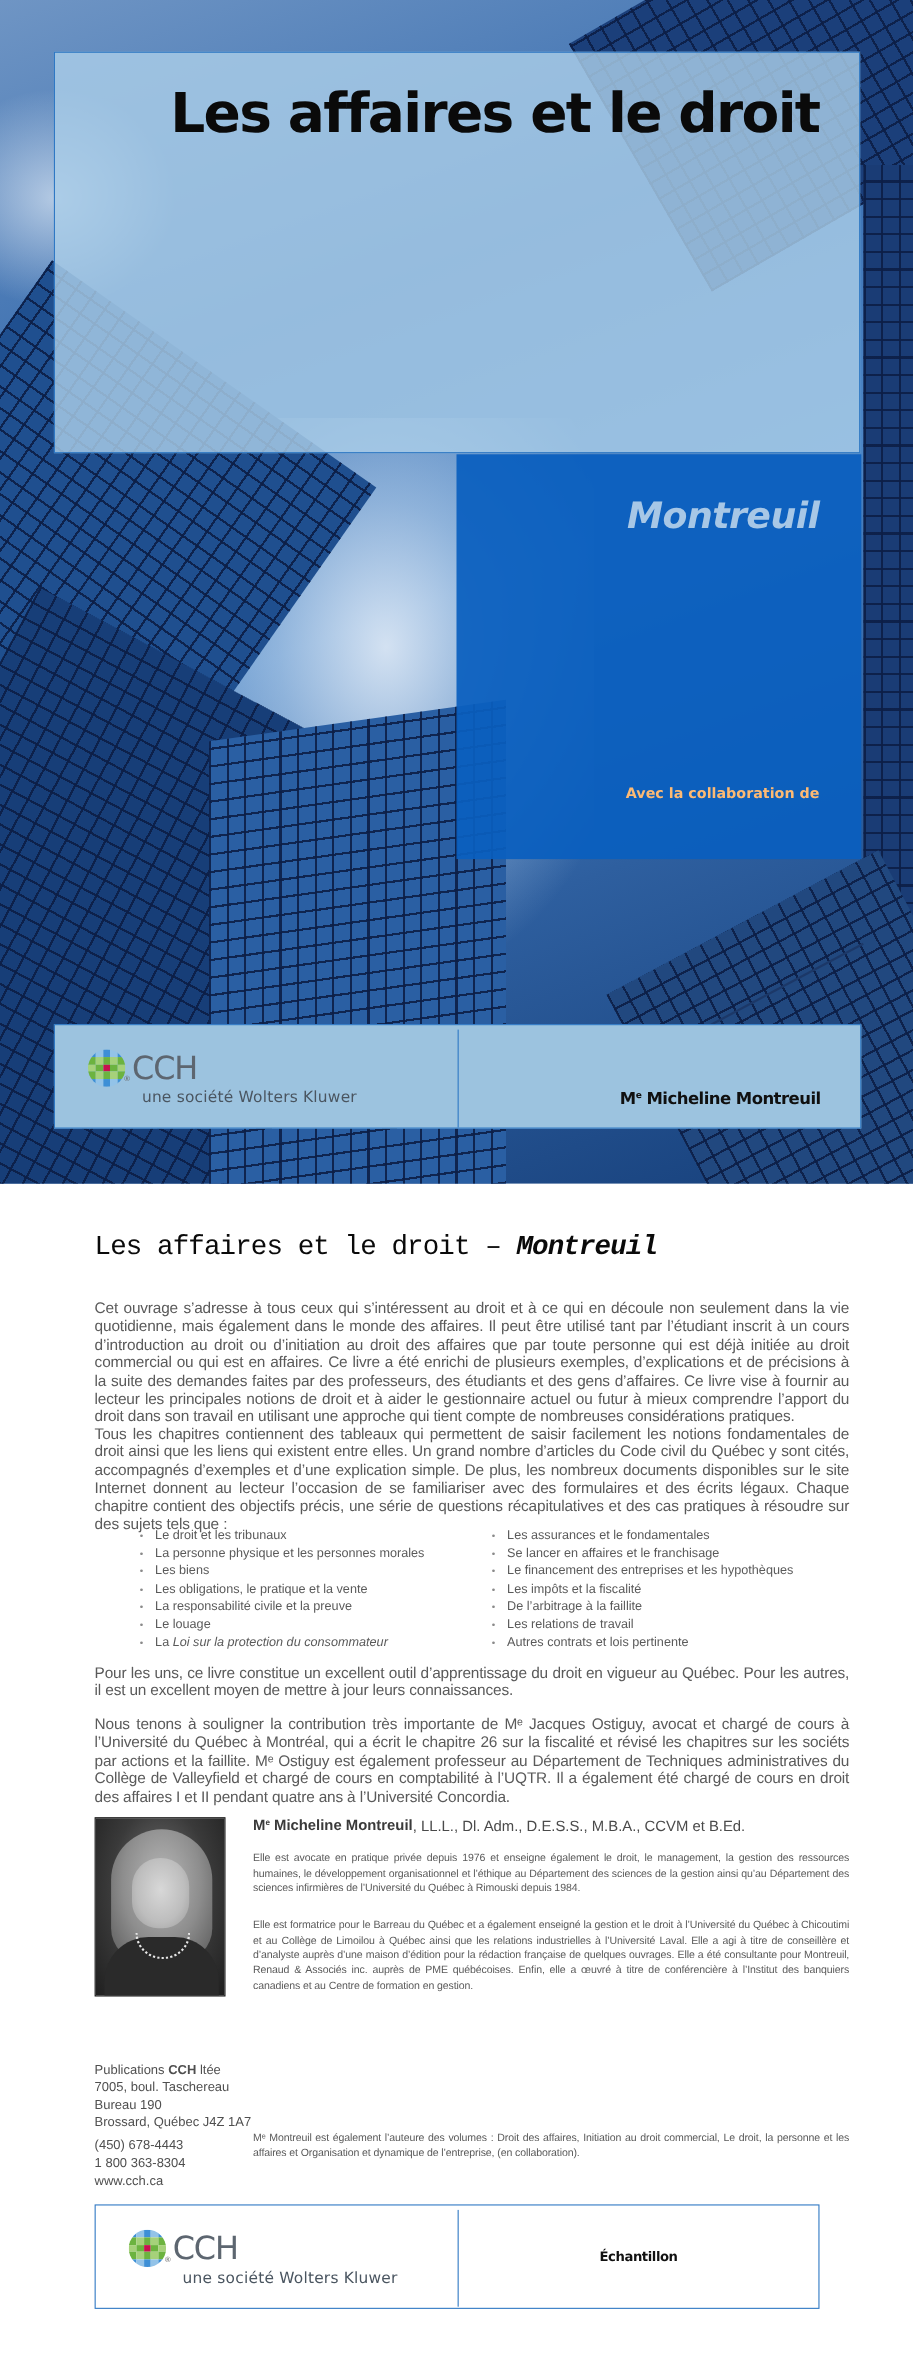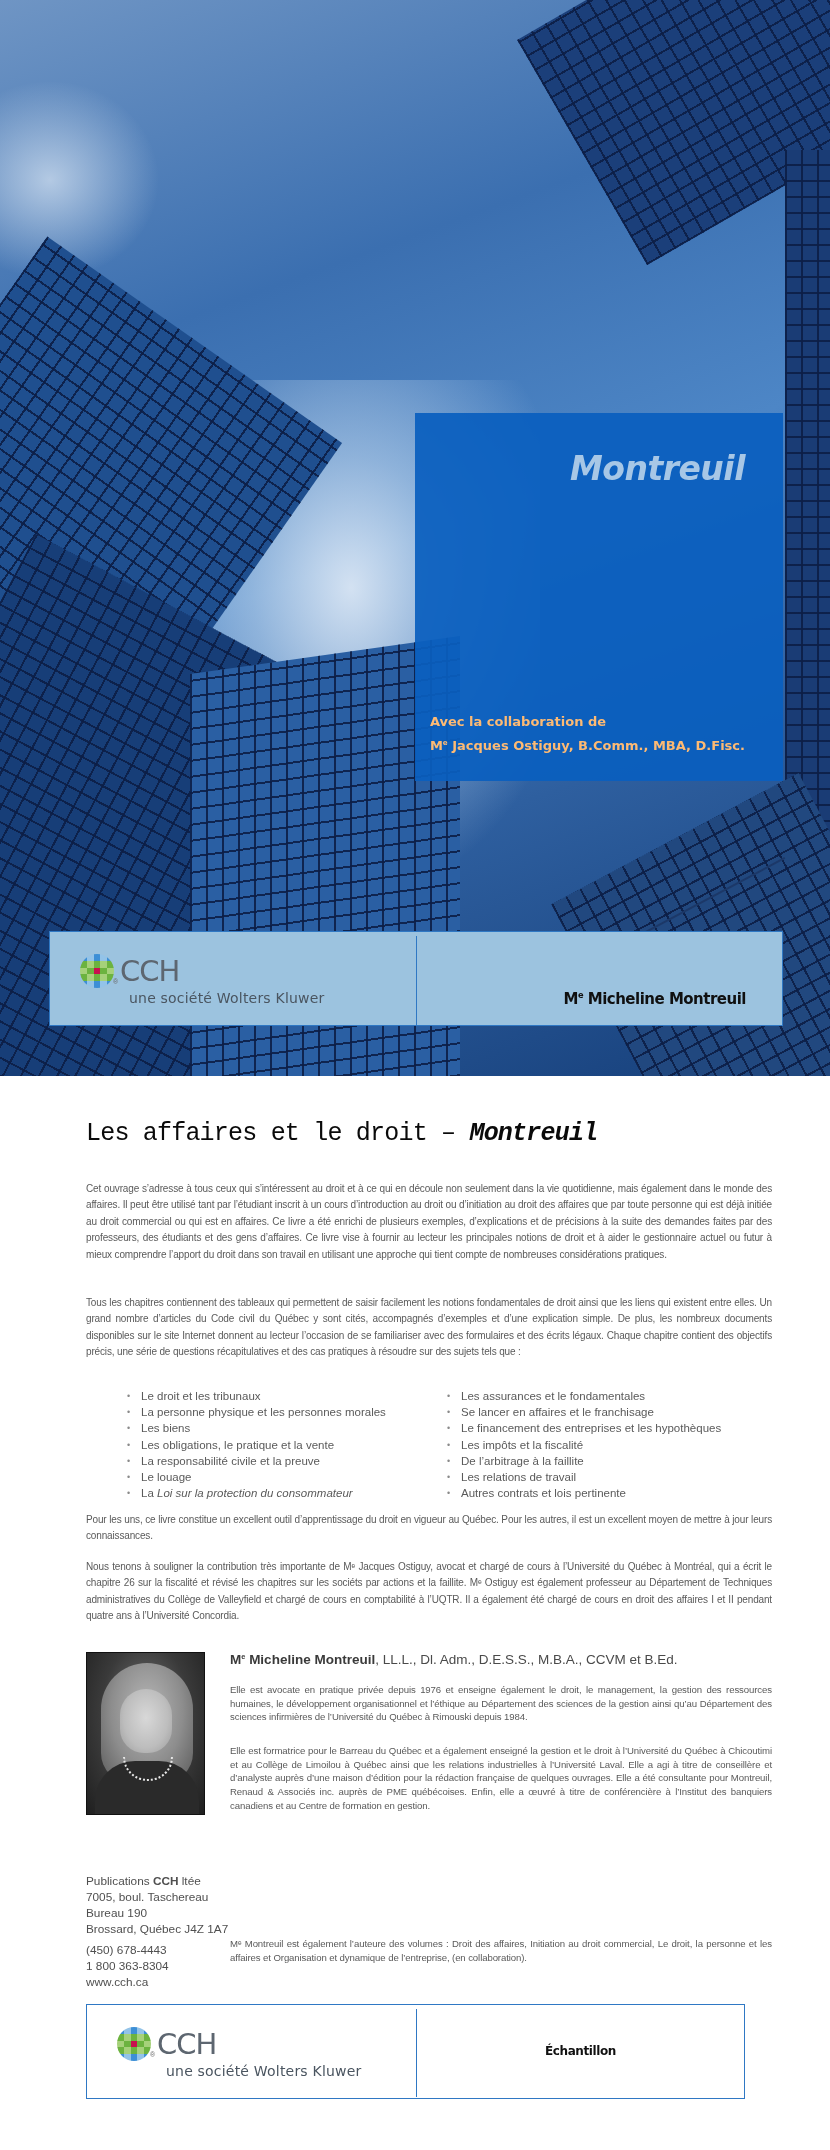--- a/index.html
+++ b/index.html
@@ -64,21 +64,21 @@
   .logo-tag { position: absolute; left: 49px; top: 36px; font-family: "DejaVu Sans", sans-serif;
               font-size: 14px; color: #4a5560; white-space: nowrap; letter-spacing: 0.2px; }
 
   
   .back-title { position: absolute; left: 86px; top: 1119px; margin: 0;
                 font-family: Liberation Mono, monospace; font-weight: normal; font-size: 25px;
                 letter-spacing: -0.8px; color: #0a0a0a; }
   .back-title em { font-style: italic; font-weight: bold; }
 
   .para { position: absolute; left: 86px; width: 686px; margin: 0;
-          font-family: "Liberation Sans", sans-serif; font-size: 10px; line-height: 16.4px;
+          font-family: "Liberation Sans", sans-serif; font-size: 14px; line-height: 16.4px;
           color: #5a5a5a; text-align: justify; letter-spacing: -0.15px; }
   .p1 { top: 1181px; }
   .p2 { top: 1295px; }
   .p3 { top: 1512px; }
   .p4 { top: 1559px; }
 
   .topic-list { position: absolute; top: 1388px; margin: 0; padding: 0; list-style: none;
                 font-family: "Liberation Sans", sans-serif; font-size: 11.5px; line-height: 16.2px; color: #5a5a5a; }
   .topic-list li { position: relative; padding-left: 14px; white-space: nowrap; }
   .topic-list li::before { content: "\2022"; position: absolute; left: 0; top: 0; color: #8a8a8a; font-size: 9px; }
@@ -125,26 +125,28 @@
   <div class="bg-layer sky-glow"></div>
   <div class="bg-layer cloud-tl"></div>
   <div class="bg-layer tower-tr grid"></div>
   <div class="bg-layer tower-right grid"></div>
   <div class="bg-layer tower-left grid"></div>
   <div class="bg-layer tower-left2 grid"></div>
   <div class="bg-layer tower-mid grid"></div>
   <div class="bg-layer tower-br grid"></div>
   <div class="bg-layer wire"></div>
 
+  <div class="title-box">
+    <h1 class="cover-title">Les affaires et le droit</h1>
+  </div>
 
   <div class="author-box">
     <h2 class="cover-subtitle">Montreuil</h2>
     <div class="collab">
       <div>Avec la collaboration de</div>
-      <div><span>M</span><sup class="e">e</sup><span> Jacques Ostiguy, B.Comm., MBA, D.Fisc.</span></div>
     </div>
   </div>
 
   <div class="cover-bar">
     <div class="logo" style="left:30px; top:22px;">
       <div class="logo-mark">
         <span style="background:#3d8fd6"></span>
           <span style="background:#93c3e8"></span>
           <span style="background:#3d8fd6"></span>
           <span style="background:#93c3e8"></span>

